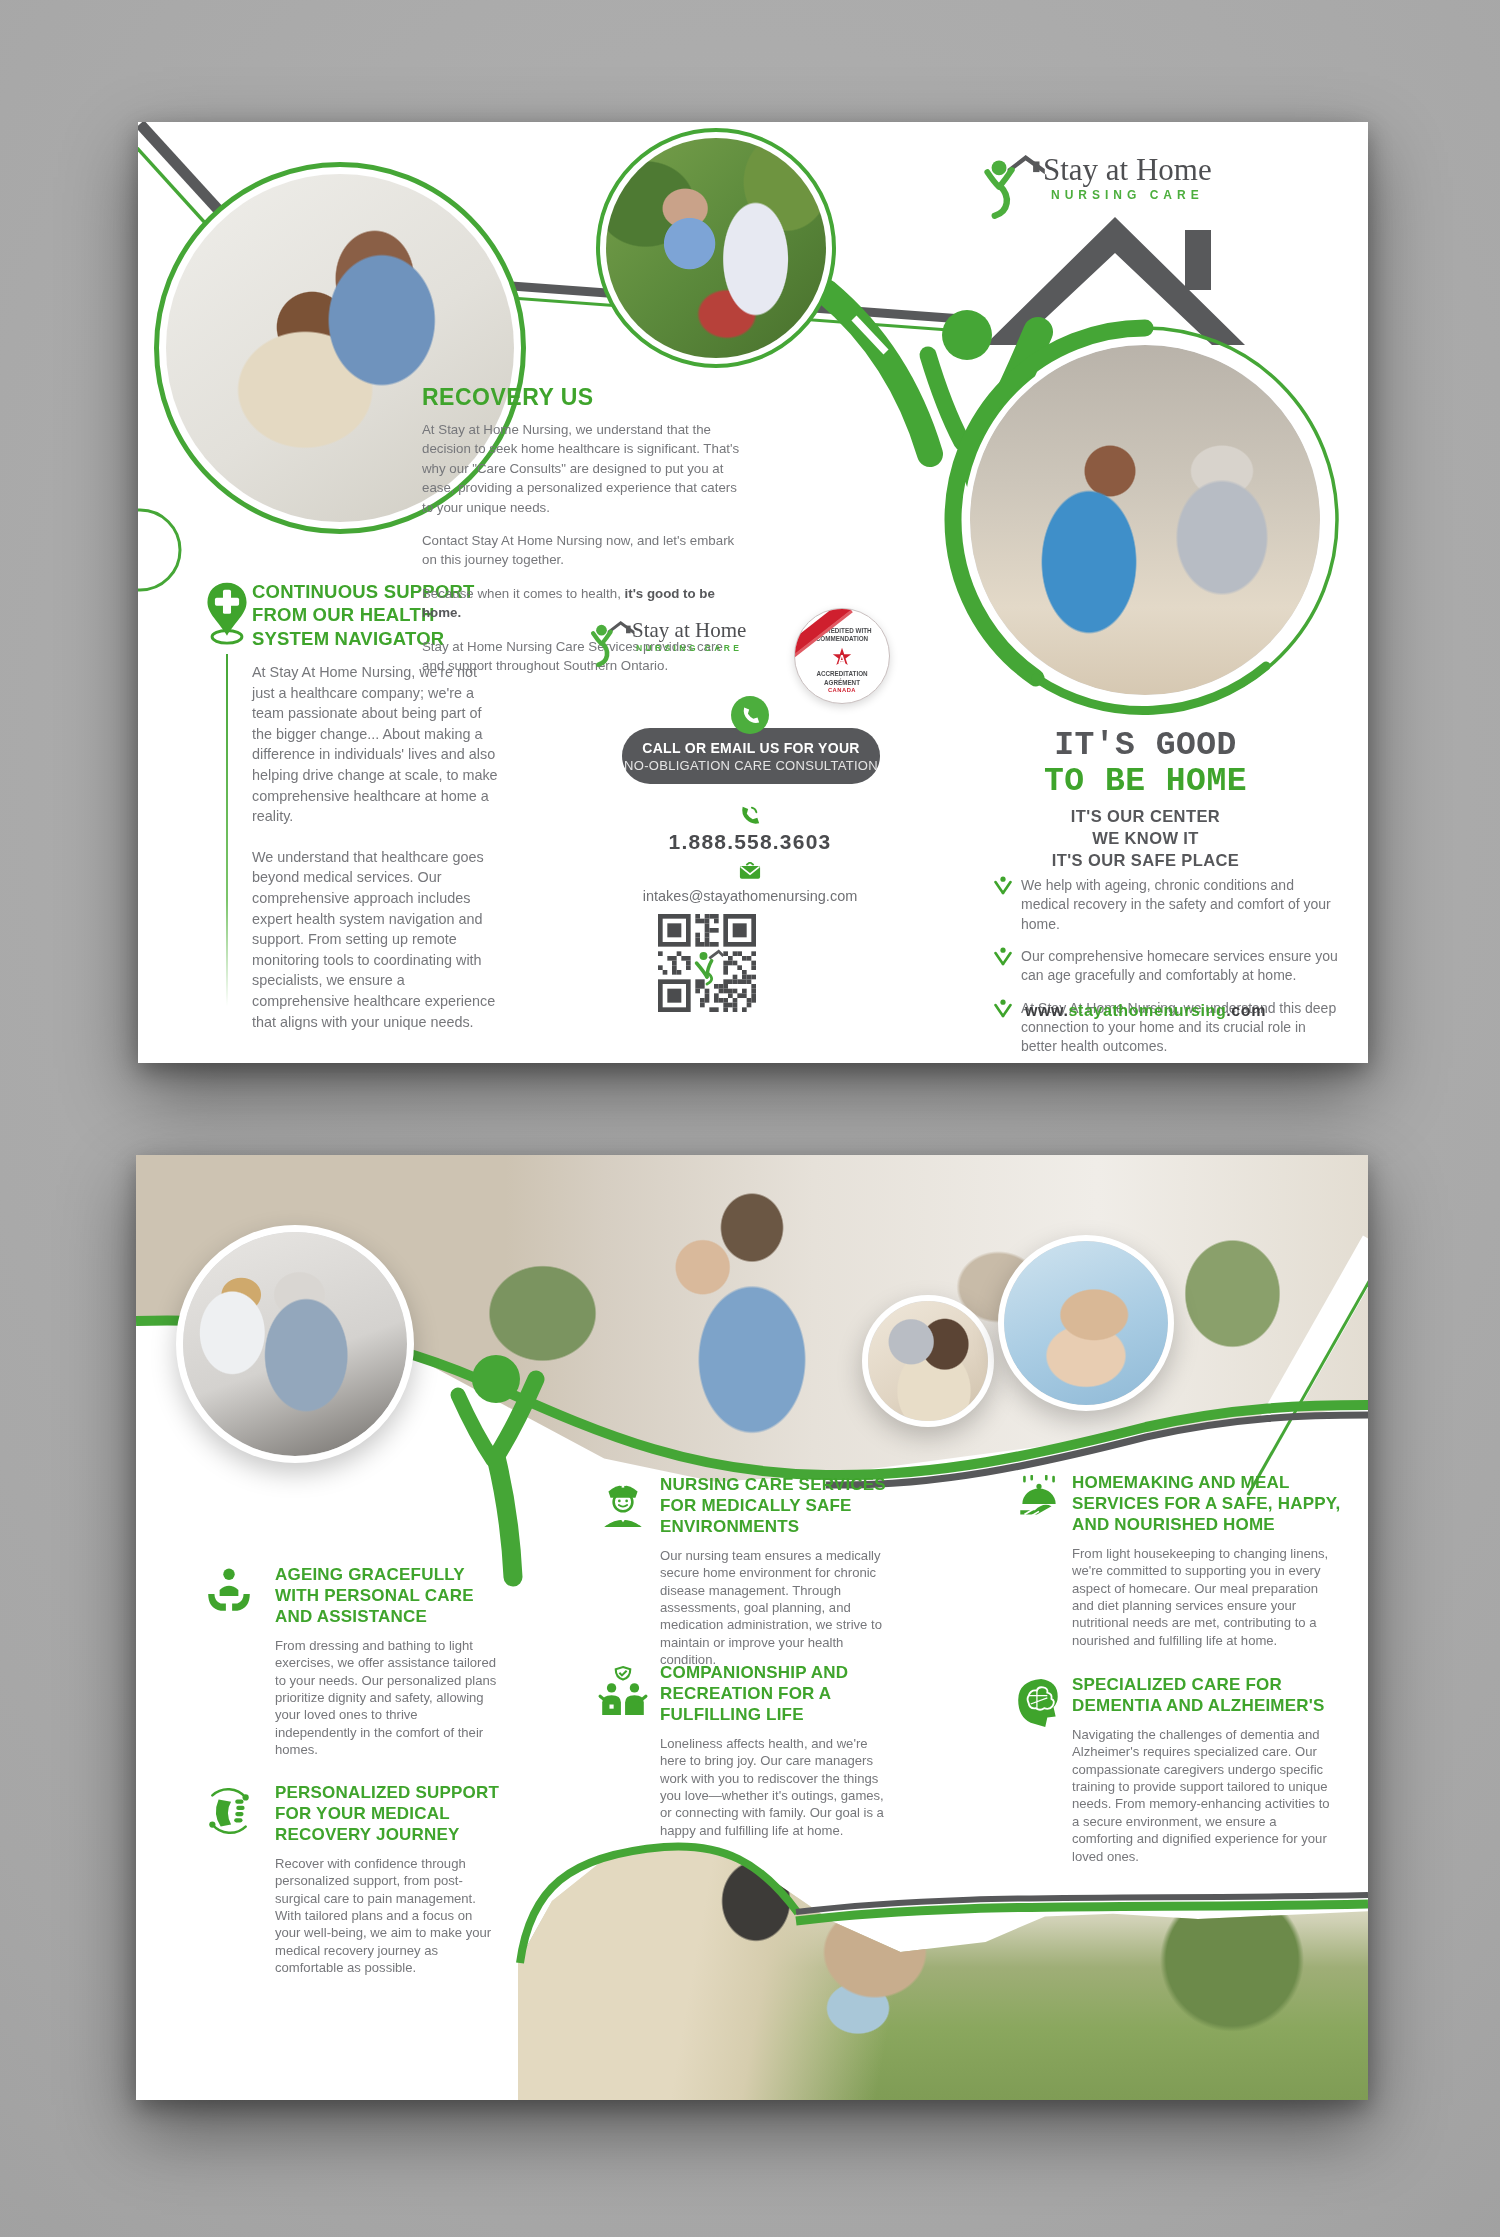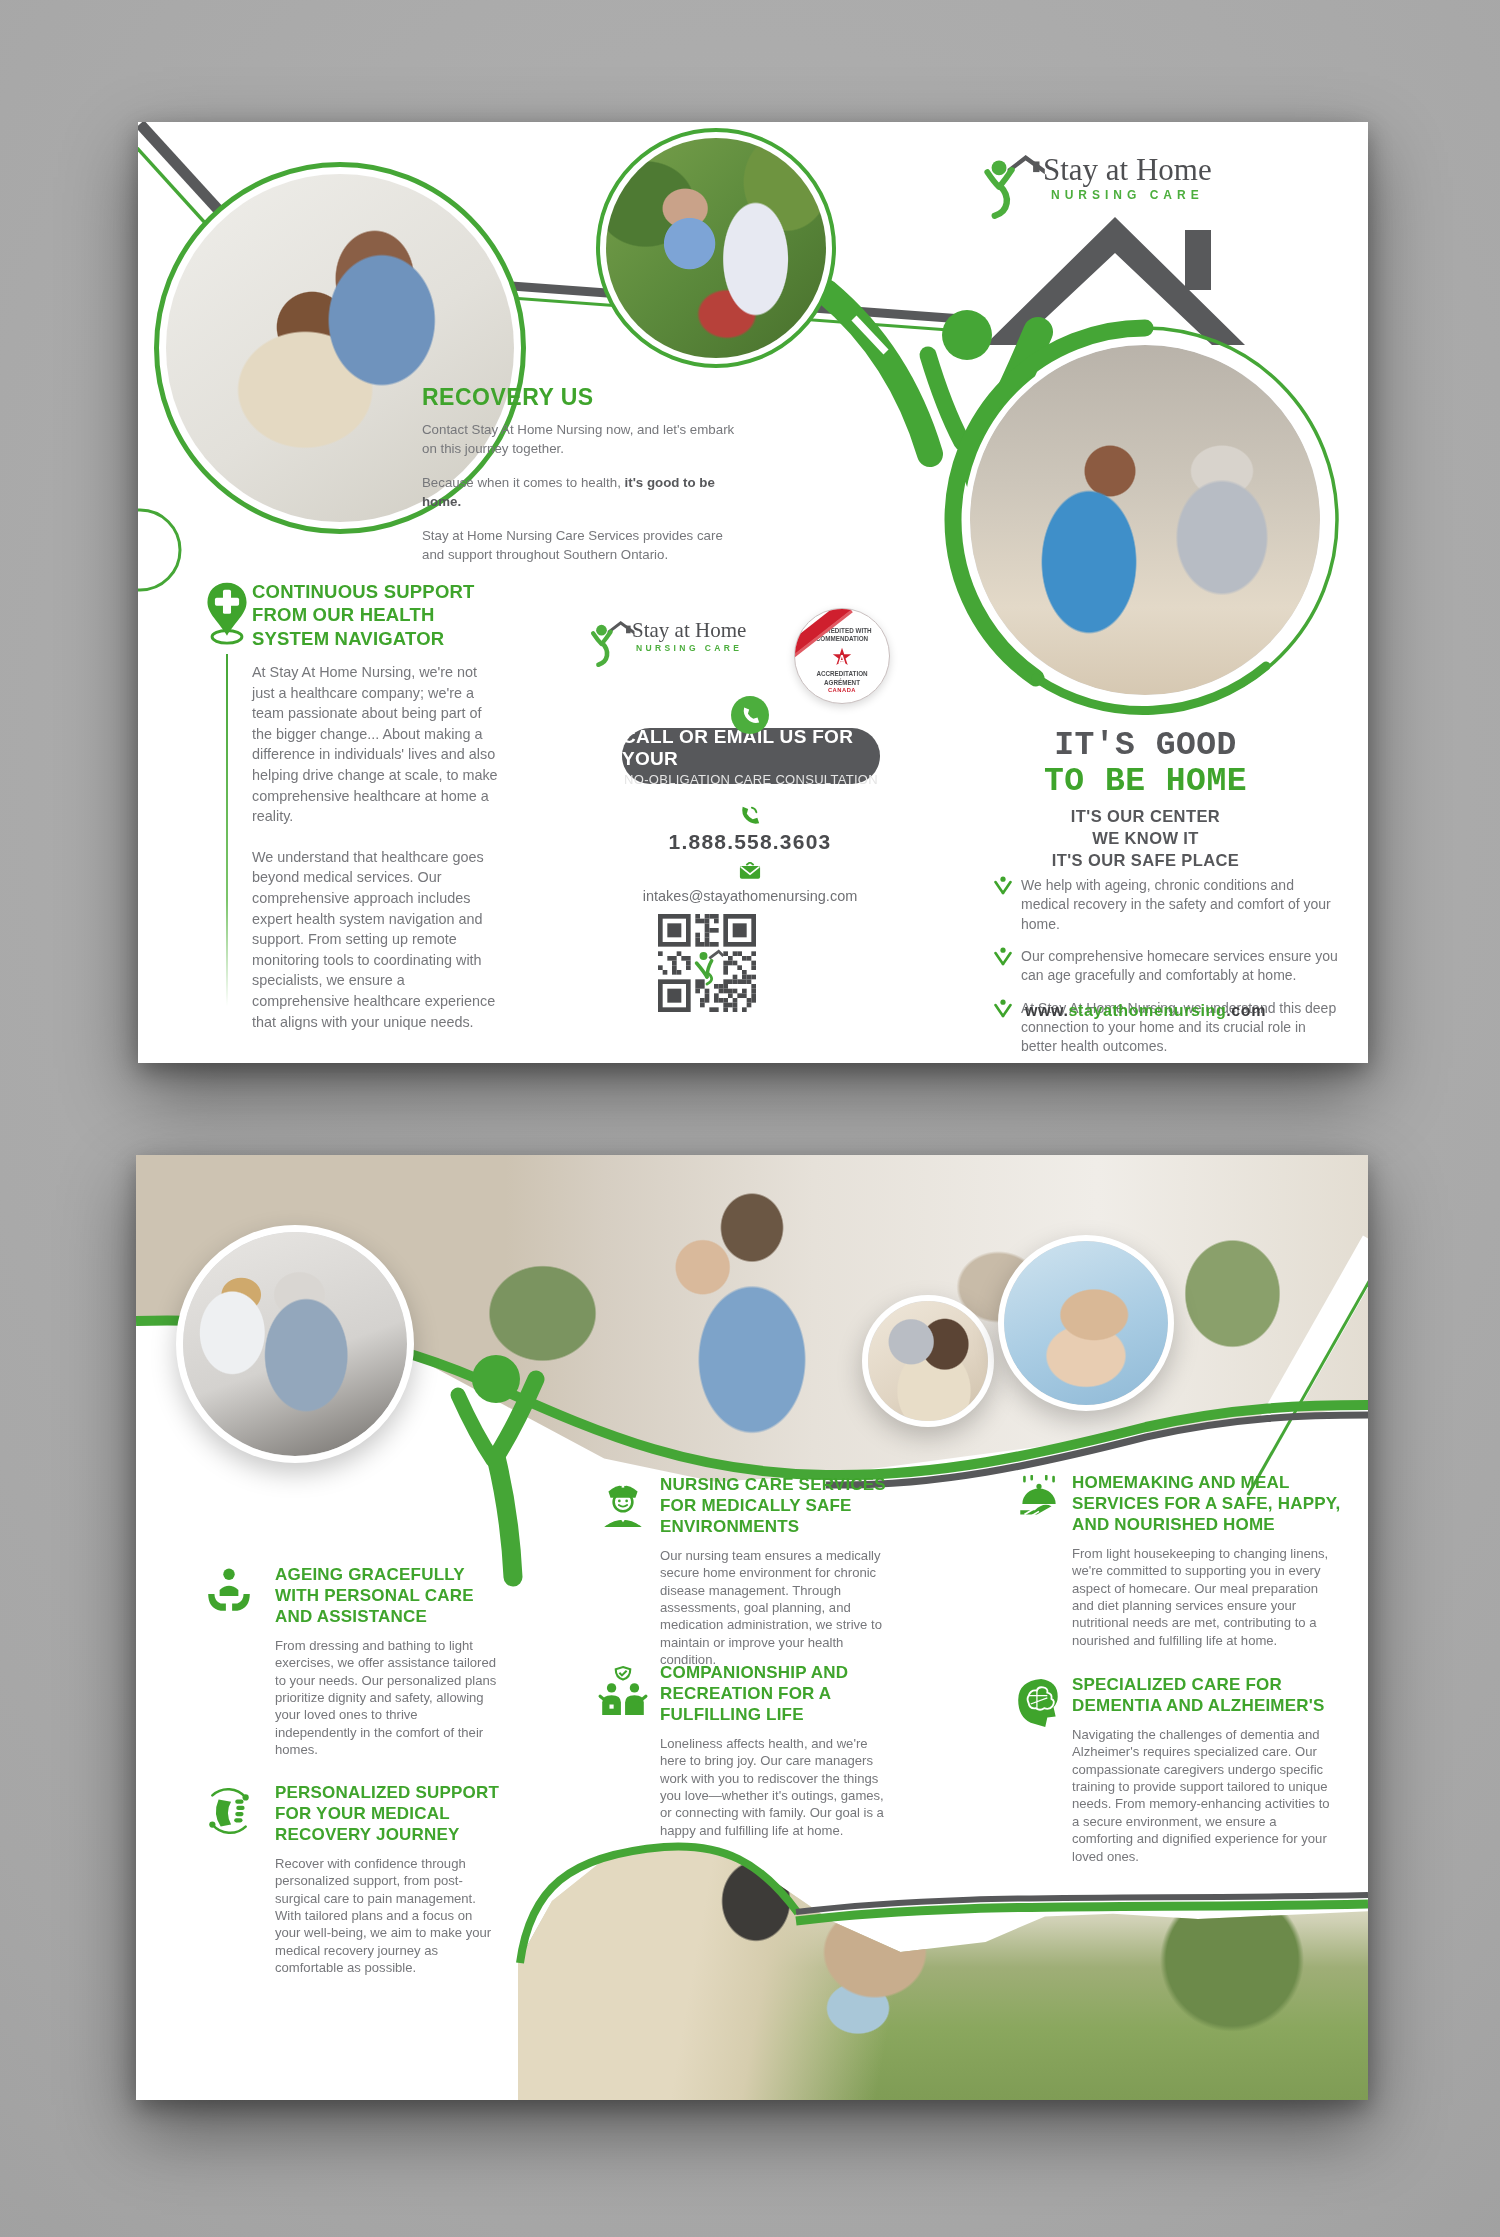--- a/index.html
+++ b/index.html
@@ -101,21 +101,21 @@
   .cover-title{text-align:center; font-weight:800; font-size:33px; line-height:1.1; letter-spacing:.5px;}
   .cover-title .t1{color:var(--dark);} .cover-title .t2{color:var(--green);}
   .cover-sub{text-align:center; font-weight:800; font-size:16.5px; line-height:1.32; color:var(--dark); letter-spacing:.4px;}
   .bullet{display:flex; gap:9px; margin-bottom:13px;}
   .bullet .btxt{font-size:14px; line-height:1.38; color:var(--body);}
   .website{text-align:center; font-weight:800; font-size:16px; letter-spacing:.6px; color:#3d3e40;}
   .website .wmid{color:var(--green);}
 
   .cta-pill{background:var(--pill); border-radius:28px; color:#fff; display:flex; flex-direction:column;
             align-items:center; justify-content:center; gap:2px;}
-  .cta-pill .l1{font-weight:800; font-size:19px; letter-spacing:.3px;}
+  .cta-pill .l1{font-weight:800; font-size:14px; letter-spacing:.3px;}
   .cta-pill .l2{font-weight:400; font-size:13px; letter-spacing:.3px; color:#e5e5e5;}
   .phone-number{font-weight:800; font-size:21px; letter-spacing:1.2px; color:#4a4b4e; text-align:center;}
   .email-text{font-size:14.5px; color:#6f7074; text-align:center;}
   .phone-circle{width:38px; height:38px; border-radius:50%; background:var(--green2);
                 display:flex; align-items:center; justify-content:center;}
 
   
   .badge{width:96px; height:96px; border-radius:50%; background:#fff; border:1.5px solid #c9bfbf;
          box-shadow:0 3px 8px rgba(0,0,0,.15); overflow:hidden; text-align:center;}
   .badge .rib{position:absolute; width:86px; height:13px; background:#cf1f2e; transform:rotate(-38deg);
@@ -206,20 +206,21 @@
     </svg>
     <div class="abs vline z2" style="left:88px; top:532px; height:352px;"></div>
     <div class="abs h-green nav-h z3" style="left:114px; top:458px; width:256px;">CONTINUOUS SUPPORT FROM OUR HEALTH SYSTEM NAVIGATOR</div>
     <div class="abs bodytxt nav-body z3" style="left:114px; top:540px; width:250px;">
       <p>At Stay At Home Nursing, we're not just a healthcare company; we're a team passionate about being part of the bigger change... About making a difference in individuals' lives and also helping drive change at scale, to make comprehensive healthcare at home a reality.</p>
       <p>We understand that healthcare goes beyond medical services. Our comprehensive approach includes expert health system navigation and support. From setting up remote monitoring tools to coordinating with specialists, we ensure a comprehensive healthcare experience that aligns with your unique needs.</p>
     </div>
 
     <div class="abs h-green contact-h z3" style="left:284px; top:262px;">RECOVERY US</div>
     <div class="abs bodytxt contact-body z3" style="left:284px; top:298px; width:318px;">
+      <p>At Stay at Home Nursing, we understand that the decision to seek home healthcare is significant. That's why our "Care Consults" are designed to put you at ease, providing a personalized experience that caters to your unique needs.</p>
       <p>Contact Stay At Home Nursing now, and let's embark on this journey together.</p>
       <p><span>Because when it comes to health, </span><b style="color:#57585b;">it's good to be home.</b></p>
       <p>Stay at Home Nursing Care Services provides care and support throughout Southern Ontario.</p>
     </div>
 
     <div class="abs logo logo-sm z3" style="left:452px; top:498px;">
       <svg width="46" height="48" viewBox="0 0 60 62">
         <rect x="47" y="7" width="6" height="10" fill="#58595b"></rect>
         <path d="M23,19 L40,6 L58,19 L58,14 L40,1 L23,14 Z" fill="#58595b"></path>
         <circle cx="15" cy="13" r="7" fill="#4cae3d"></circle>

